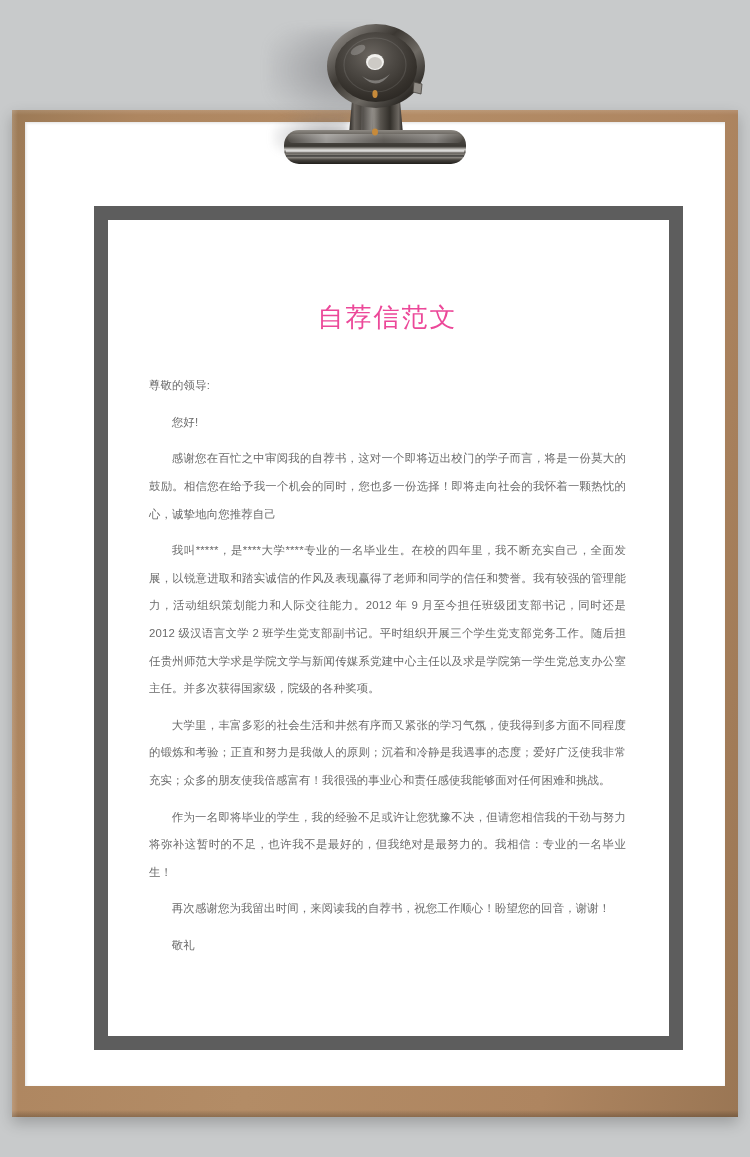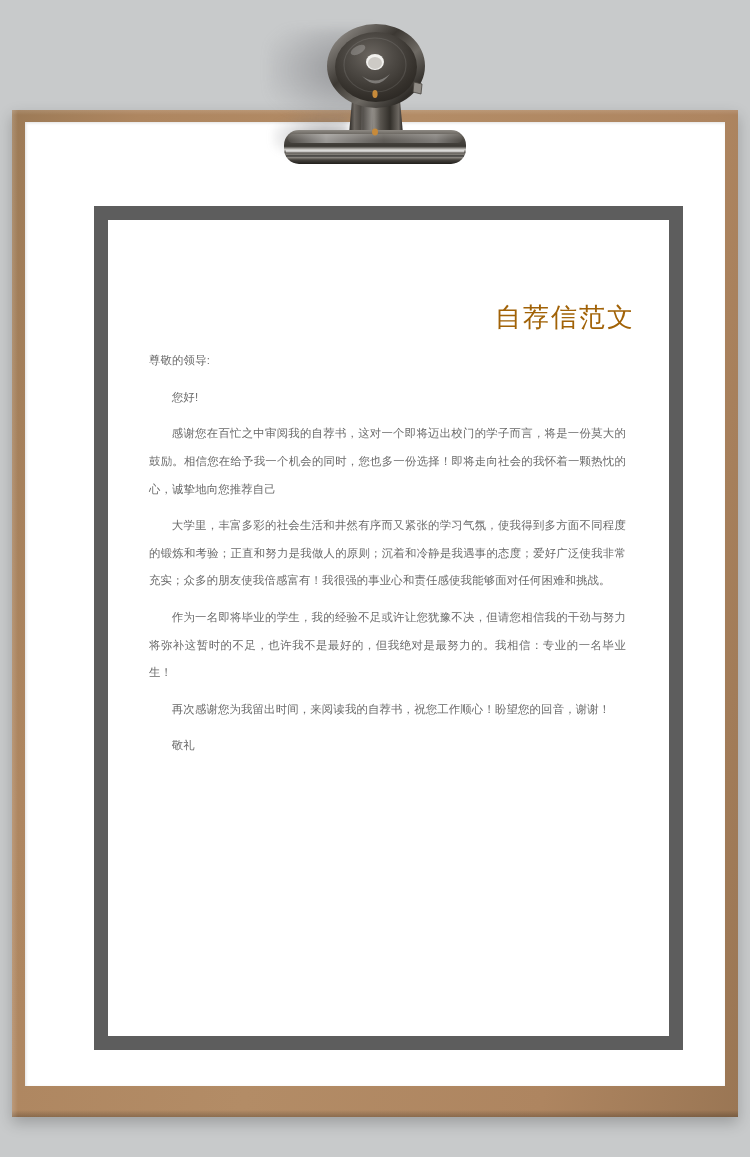--- a/index.html
+++ b/index.html
@@ -64,26 +64,26 @@
   #doc-content {
     position: absolute;
     left: 0; top: 0;
     width: 100%;
     height: 100%;
     box-sizing: border-box;
     padding: 82px 34px 20px 32px;
   }
 
   #doc-title {
-    text-align: right;
+    text-align: center;
     font-size: 26px;
-    color: #a16207;
+    color: #ec4899;
     letter-spacing: 2px;
     line-height: 1.2;
-    margin: 0 0 14px 0;
+    margin: 0 0 39px 0;
     font-weight: normal;
   }
 
   .para {
     font-size: 11.4px;
     color: #6a6a6a;
     line-height: 2.42;
     margin: 9px;
     text-align: justify;
     letter-spacing: 0.15px;
@@ -213,20 +213,21 @@
 
     <div id="doc-border">
       <div id="doc-content">
 
         <h1 id="doc-title">自荐信范文</h1>
 
         <p class="para noindent">尊敬的领导:</p>
         <p class="para indent">您好!</p>
 
         <p class="para indent">感谢您在百忙之中审阅我的自荐书，这对一个即将迈出校门的学子而言，将是一份莫大的鼓励。相信您在给予我一个机会的同时，您也多一份选择！即将走向社会的我怀着一颗热忱的心，诚挚地向您推荐自己</p>
+        <p class="para indent gap">我叫*****，是****大学****专业的一名毕业生。在校的四年里，我不断充实自己，全面发展，以锐意进取和踏实诚信的作风及表现赢得了老师和同学的信任和赞誉。我有较强的管理能力，活动组织策划能力和人际交往能力。2012 年 9 月至今担任班级团支部书记，同时还是 2012 级汉语言文学 2 班学生党支部副书记。平时组织开展三个学生党支部党务工作。随后担任贵州师范大学求是学院文学与新闻传媒系党建中心主任以及求是学院第一学生党总支办公室主任。并多次获得国家级，院级的各种奖项。</p>
         <p class="para indent gap">大学里，丰富多彩的社会生活和井然有序而又紧张的学习气氛，使我得到多方面不同程度的锻炼和考验；正直和努力是我做人的原则；沉着和冷静是我遇事的态度；爱好广泛使我非常充实；众多的朋友使我倍感富有！我很强的事业心和责任感使我能够面对任何困难和挑战。</p>
         <p class="para indent gap">作为一名即将毕业的学生，我的经验不足或许让您犹豫不决，但请您相信我的干劲与努力将弥补这暂时的不足，也许我不是最好的，但我绝对是最努力的。我相信：专业的一名毕业生！</p>
         <p class="para indent gap">再次感谢您为我留出时间，来阅读我的自荐书，祝您工作顺心！盼望您的回音，谢谢！</p>
 
         <p class="para indent">敬礼</p>
 
 
       </div>
     </div>
 

